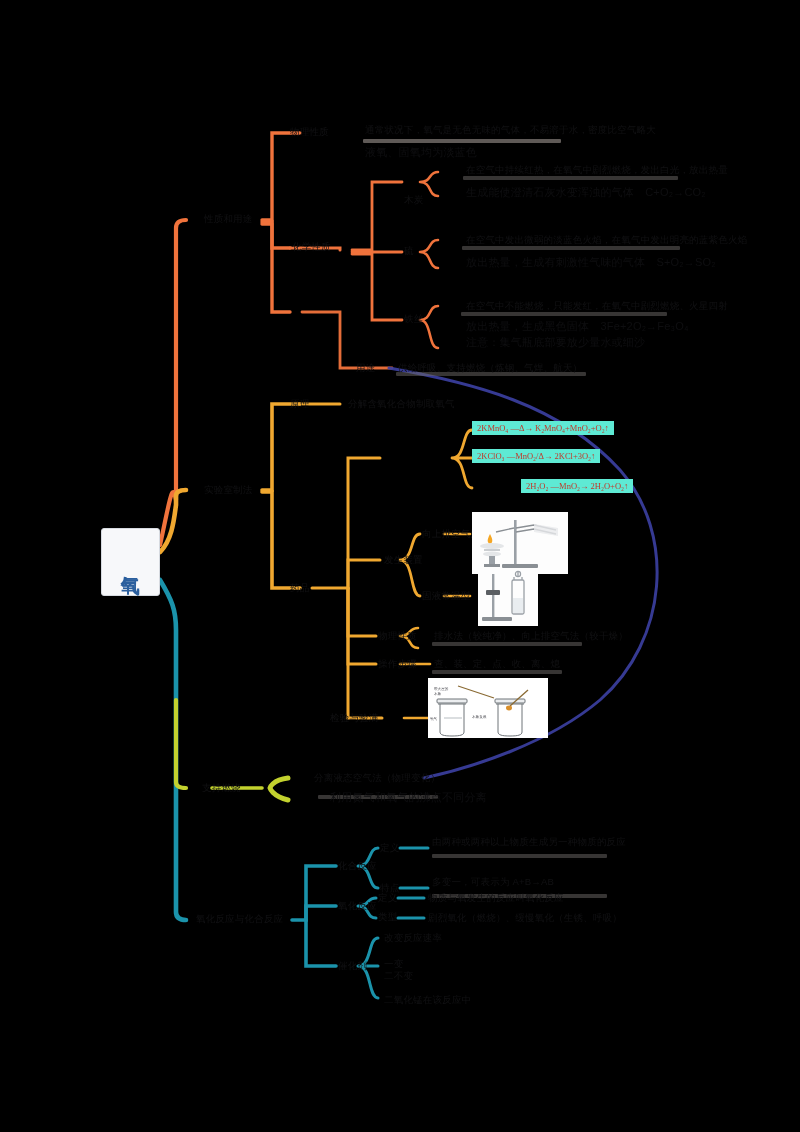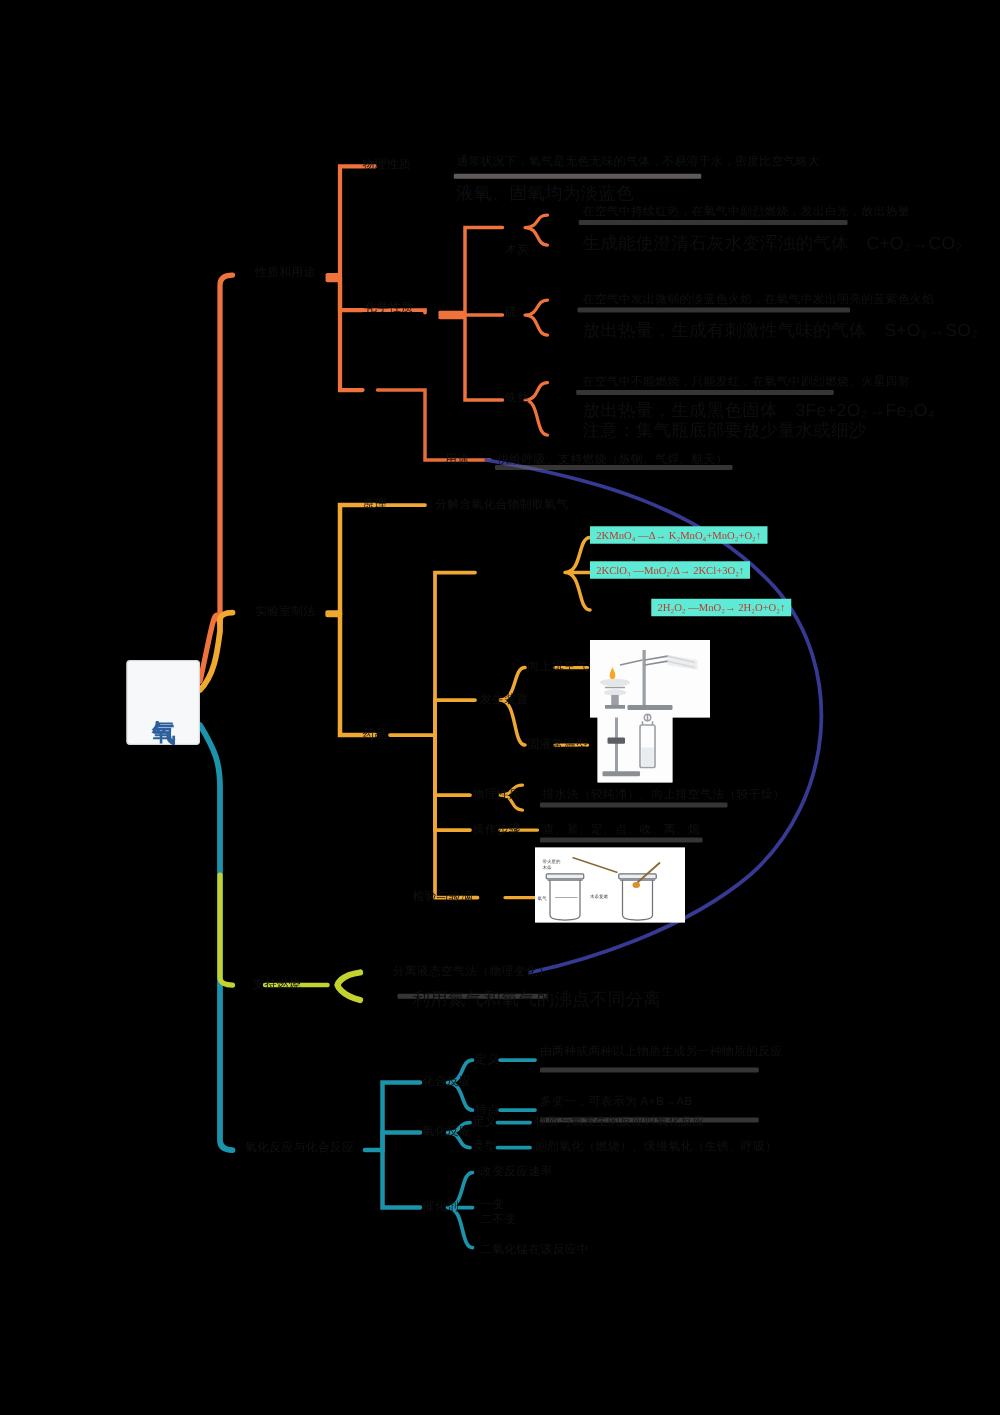--- a/index.html
+++ b/index.html
@@ -1,21 +1,21 @@
 <!DOCTYPE html>
 <html><head>
 <meta charset="utf-8">
 <style>
   html,body{margin:0;padding:0;background:#000;}
   body{width:800px;height:1132px;position:relative;overflow:hidden;
        font-family:"Liberation Sans","DejaVu Sans",sans-serif;}
   #stage{position:absolute;left:0;top:0;width:800px;height:1132px;background:#000;}
   .node{position:absolute;color:#111113;font-size:9.5px;line-height:1.25;
         white-space:pre-wrap;letter-spacing:.2px;}
-  .node.sub{color:#0e0e10;font-size:14px;}
+  .node.sub{color:#0e0e10;font-size:11px;}
   .ul{position:absolute;background:#9a918c;height:4px;opacity:.62;border-radius:1px;}
   .ul.dim{background:#6e6a67;opacity:.5;}
   .root{position:absolute;left:101px;top:528px;width:57px;height:66px;background:#f7f8fa;
         border:1px solid #d6dae0;border-radius:3px;display:flex;align-items:center;
         justify-content:center;}
   .root span{color:#2b5f9e;font-size:19px;font-weight:700;line-height:1.12;
              letter-spacing:1px;writing-mode:vertical-rl;text-orientation:upright;}
   svg.wires{position:absolute;left:0;top:0;width:800px;height:1132px;overflow:visible;}
   .eq{position:absolute;background:#5eead4;color:#c0392b;font-size:8.5px;
       padding:2px 5px;white-space:nowrap;font-family:"Liberation Serif",serif;}

